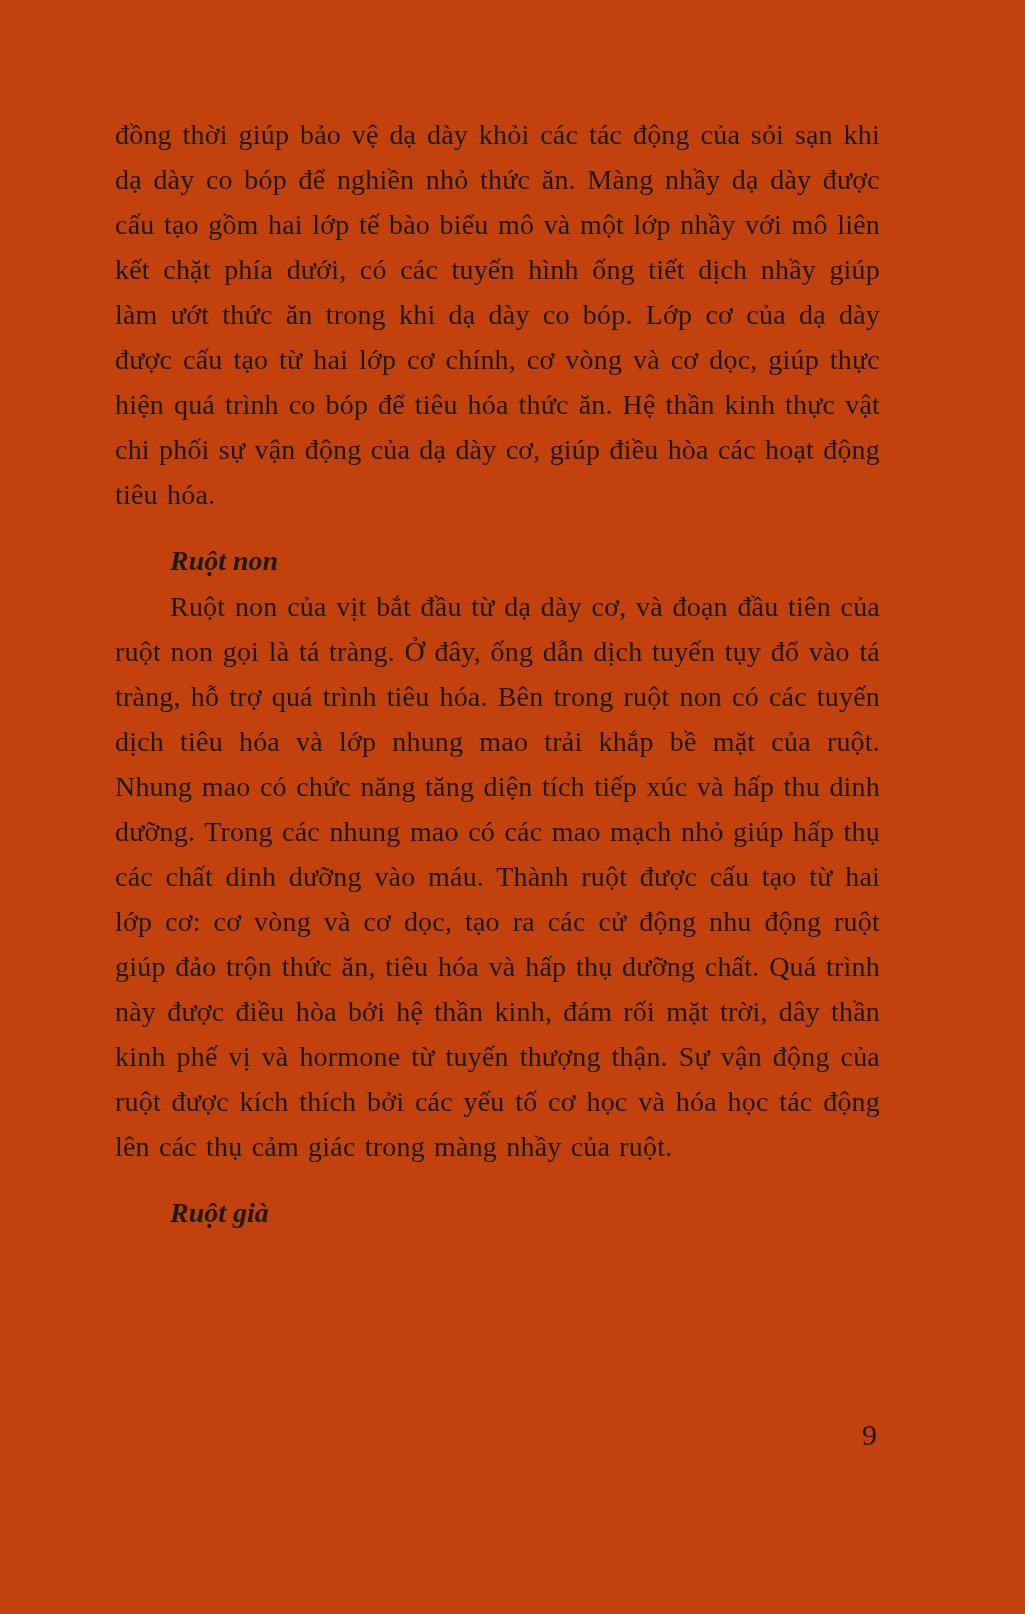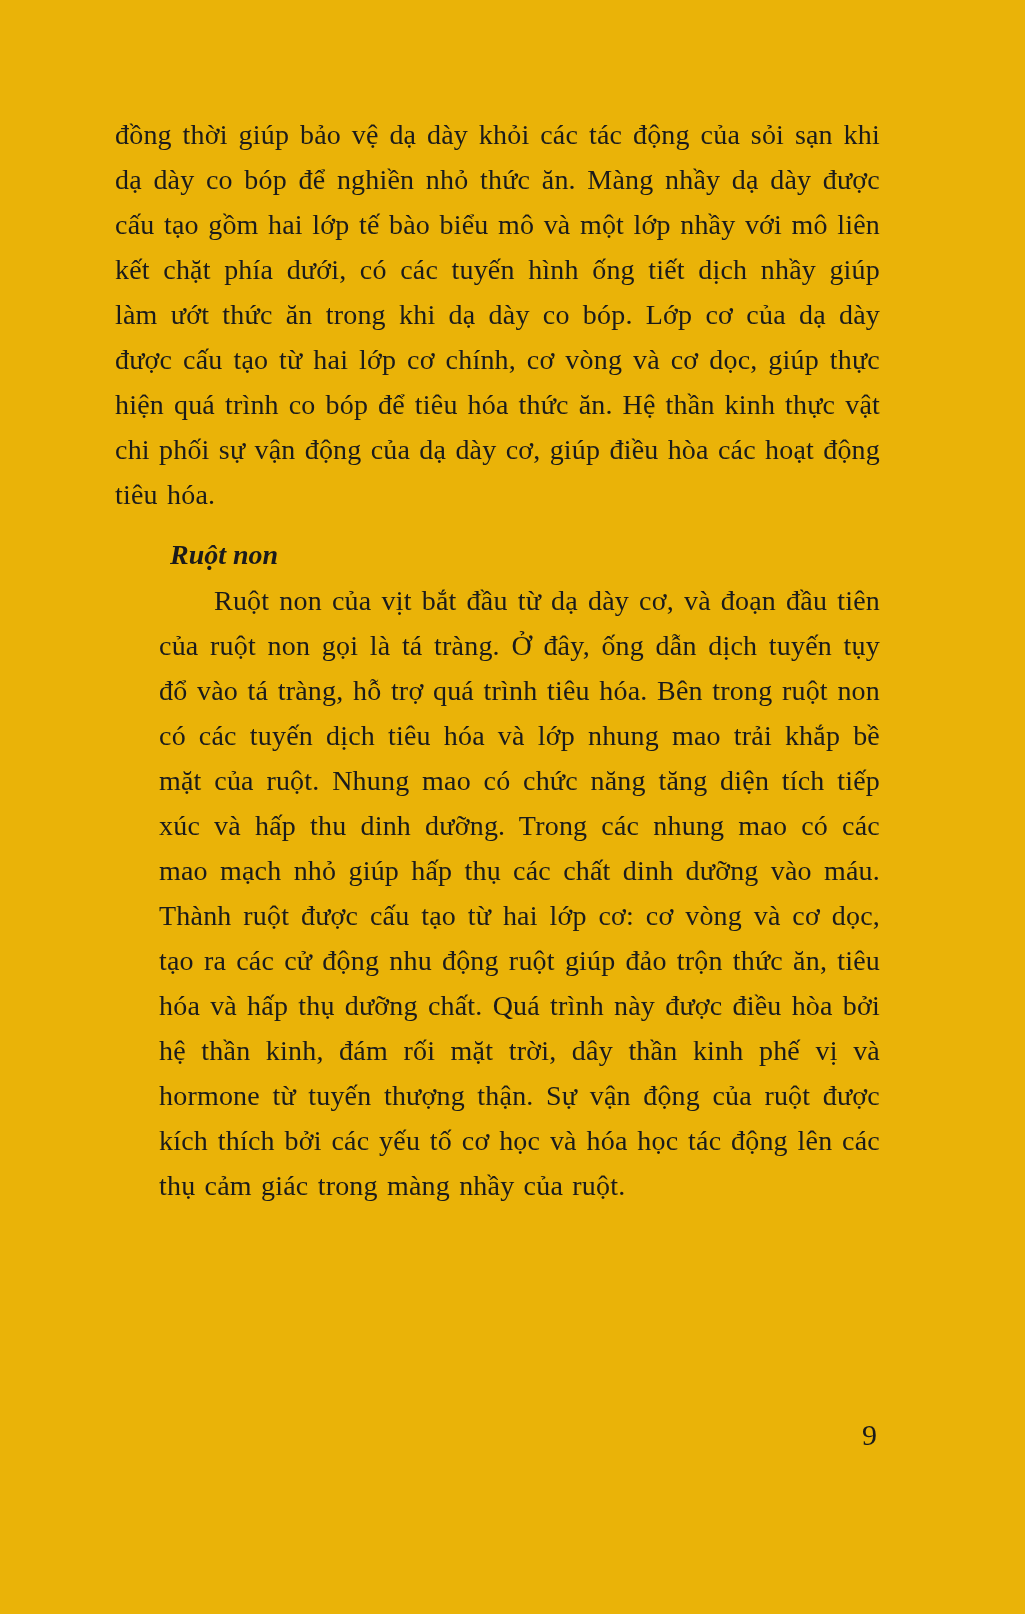--- a/index.html
+++ b/index.html
@@ -4,21 +4,21 @@
   <style>
     html, body {
       margin: 0;
       padding: 0;
       background: #ffffff;
     }
     .book-page {
       position: relative;
       width: 1025px;
       height: 1614px;
-      background: #eab308;
+      background: #c2410c;
       font-family: "Liberation Serif", serif;
       color: #1b1b1b;
       overflow: hidden;
       box-sizing: border-box;
     }
     .text-column {
       position: absolute;
       left: 115px;
       top: 112px;
       width: 765px;
@@ -26,24 +26,23 @@
     p.body {
       margin: 0;
       font-size: 28px;
       line-height: 45px;
       text-align: justify;
       letter-spacing: 0.2px;
       word-spacing: 2px;
     }
     p.indent {
       text-indent: 55px;
-      margin-left: 44px;
     }
     h3.section {
-      margin: 15px 0 1px 55px;
+      margin: 21px 0 1px 55px;
       font-size: 28px;
       line-height: 45px;
       font-weight: bold;
       font-style: italic;
       color: #1b1b1b;
     }
     .page-number {
       position: absolute;
       top: 1412px;
       right: 148px;
@@ -56,17 +55,18 @@
 <body>
 
 <div class="book-page">
   <div class="text-column">
     <p class="body">đồng thời giúp bảo vệ dạ dày khỏi các tác động của sỏi sạn khi dạ dày co bóp để nghiền nhỏ thức ăn. Màng nhầy dạ dày được cấu tạo gồm hai lớp tế bào biểu mô và một lớp nhầy với mô liên kết chặt phía dưới, có các tuyến hình ống tiết dịch nhầy giúp làm ướt thức ăn trong khi dạ dày co bóp. Lớp cơ của dạ dày được cấu tạo từ hai lớp cơ chính, cơ vòng và cơ dọc, giúp thực hiện quá trình co bóp để tiêu hóa thức ăn. Hệ thần kinh thực vật chi phối sự vận động của dạ dày cơ, giúp điều hòa các hoạt động tiêu hóa.</p>
 
     <h3 class="section">Ruột non</h3>
 
     <p class="body indent">Ruột non của vịt bắt đầu từ dạ dày cơ, và đoạn đầu tiên của ruột non gọi là tá tràng. Ở đây, ống dẫn dịch tuyến tụy đổ vào tá tràng, hỗ trợ quá trình tiêu hóa. Bên trong ruột non có các tuyến dịch tiêu hóa và lớp nhung mao trải khắp bề mặt của ruột. Nhung mao có chức năng tăng diện tích tiếp xúc và hấp thu dinh dưỡng. Trong các nhung mao có các mao mạch nhỏ giúp hấp thụ các chất dinh dưỡng vào máu. Thành ruột được cấu tạo từ hai lớp cơ: cơ vòng và cơ dọc, tạo ra các cử động nhu động ruột giúp đảo trộn thức ăn, tiêu hóa và hấp thụ dưỡng chất. Quá trình này được điều hòa bởi hệ thần kinh, đám rối mặt trời, dây thần kinh phế vị và hormone từ tuyến thượng thận. Sự vận động của ruột được kích thích bởi các yếu tố cơ học và hóa học tác động lên các thụ cảm giác trong màng nhầy của ruột.</p>
 
+    <h3 class="section">Ruột già</h3>
 
   </div>
 
   <div class="page-number">9</div>
 </div>
 
 </body></html>

